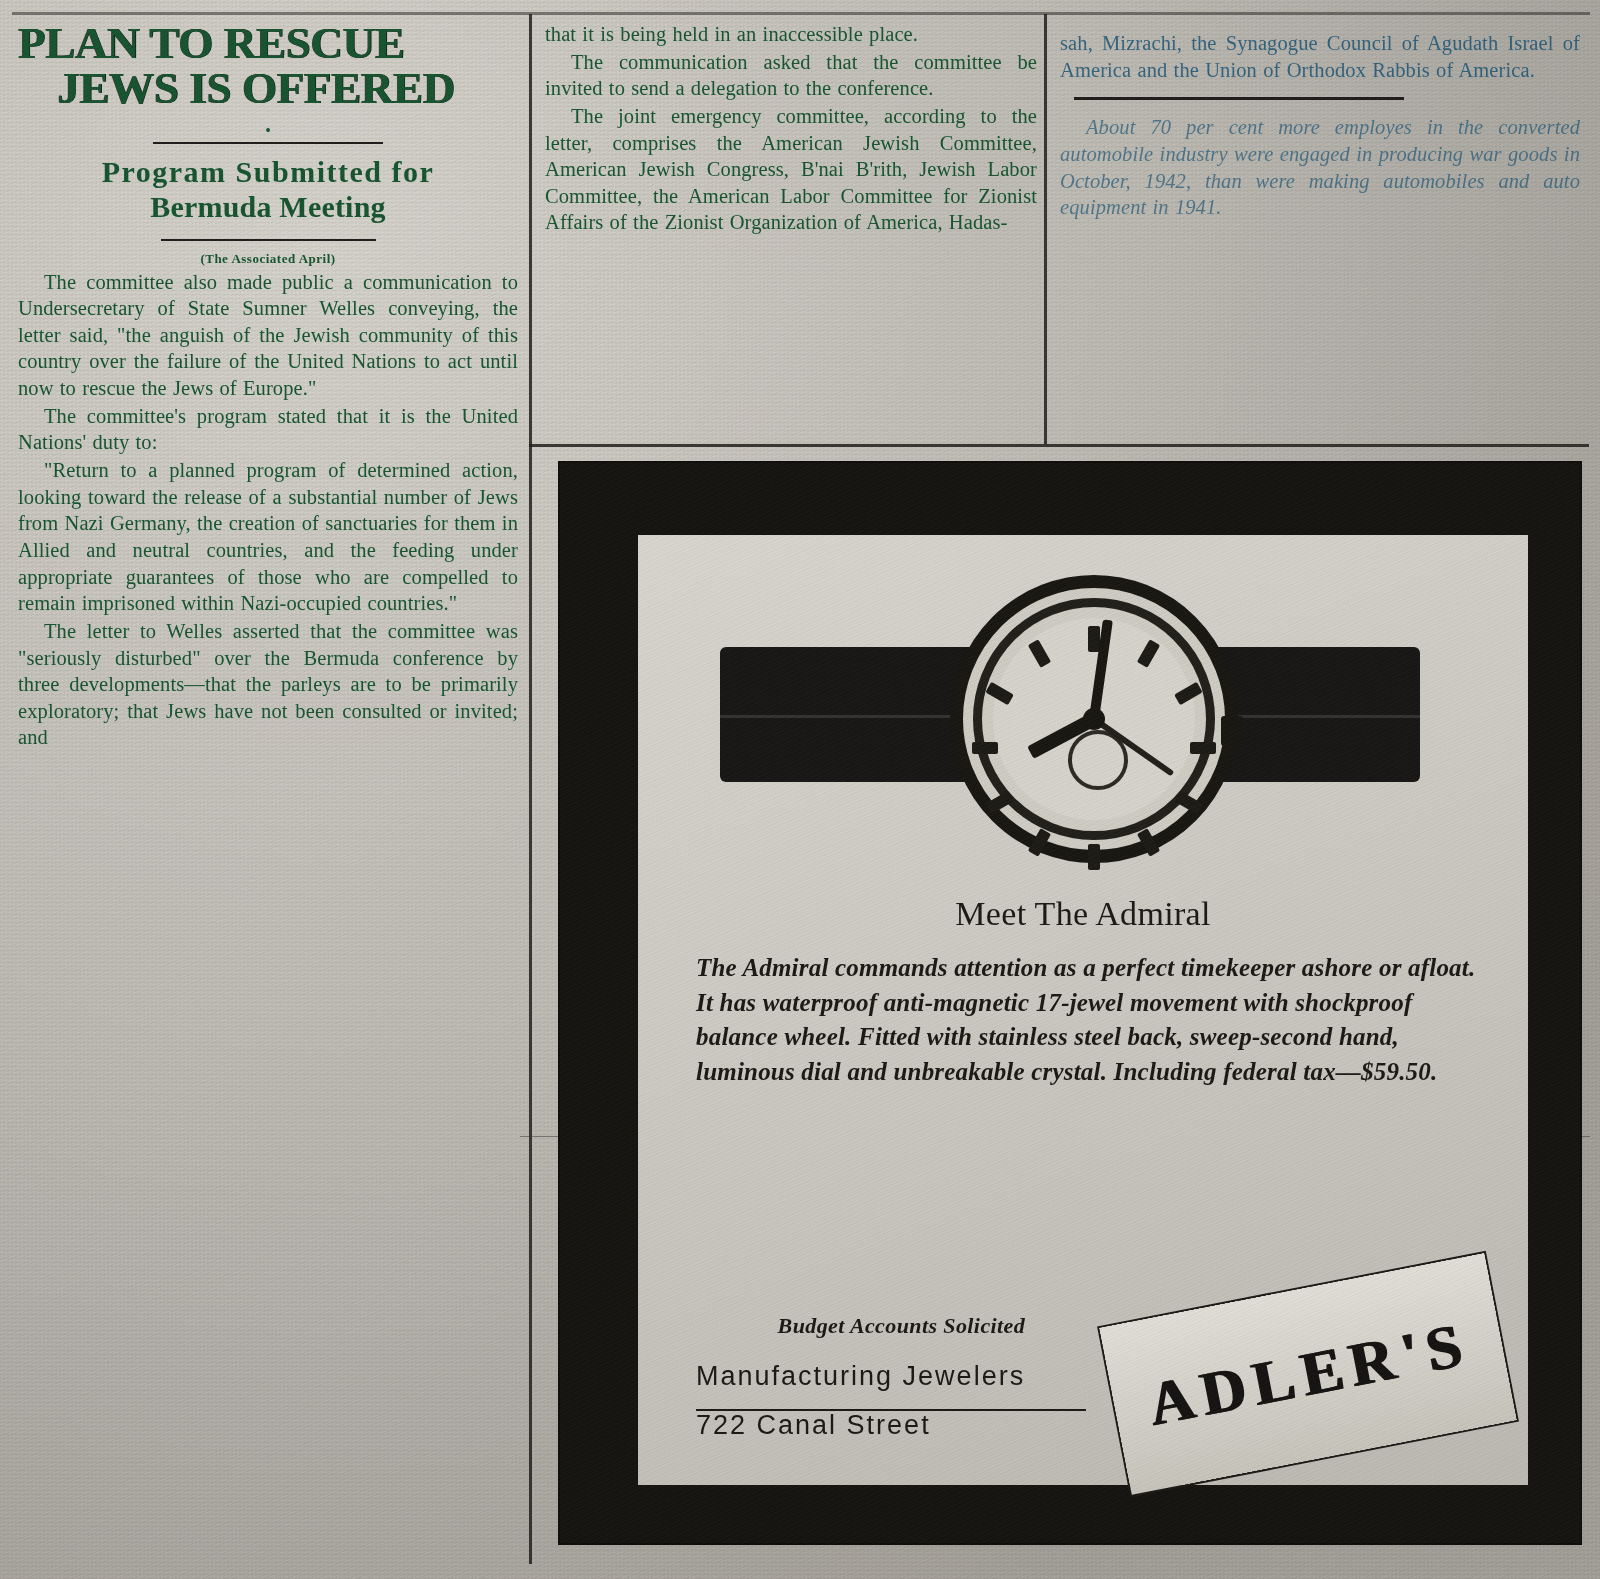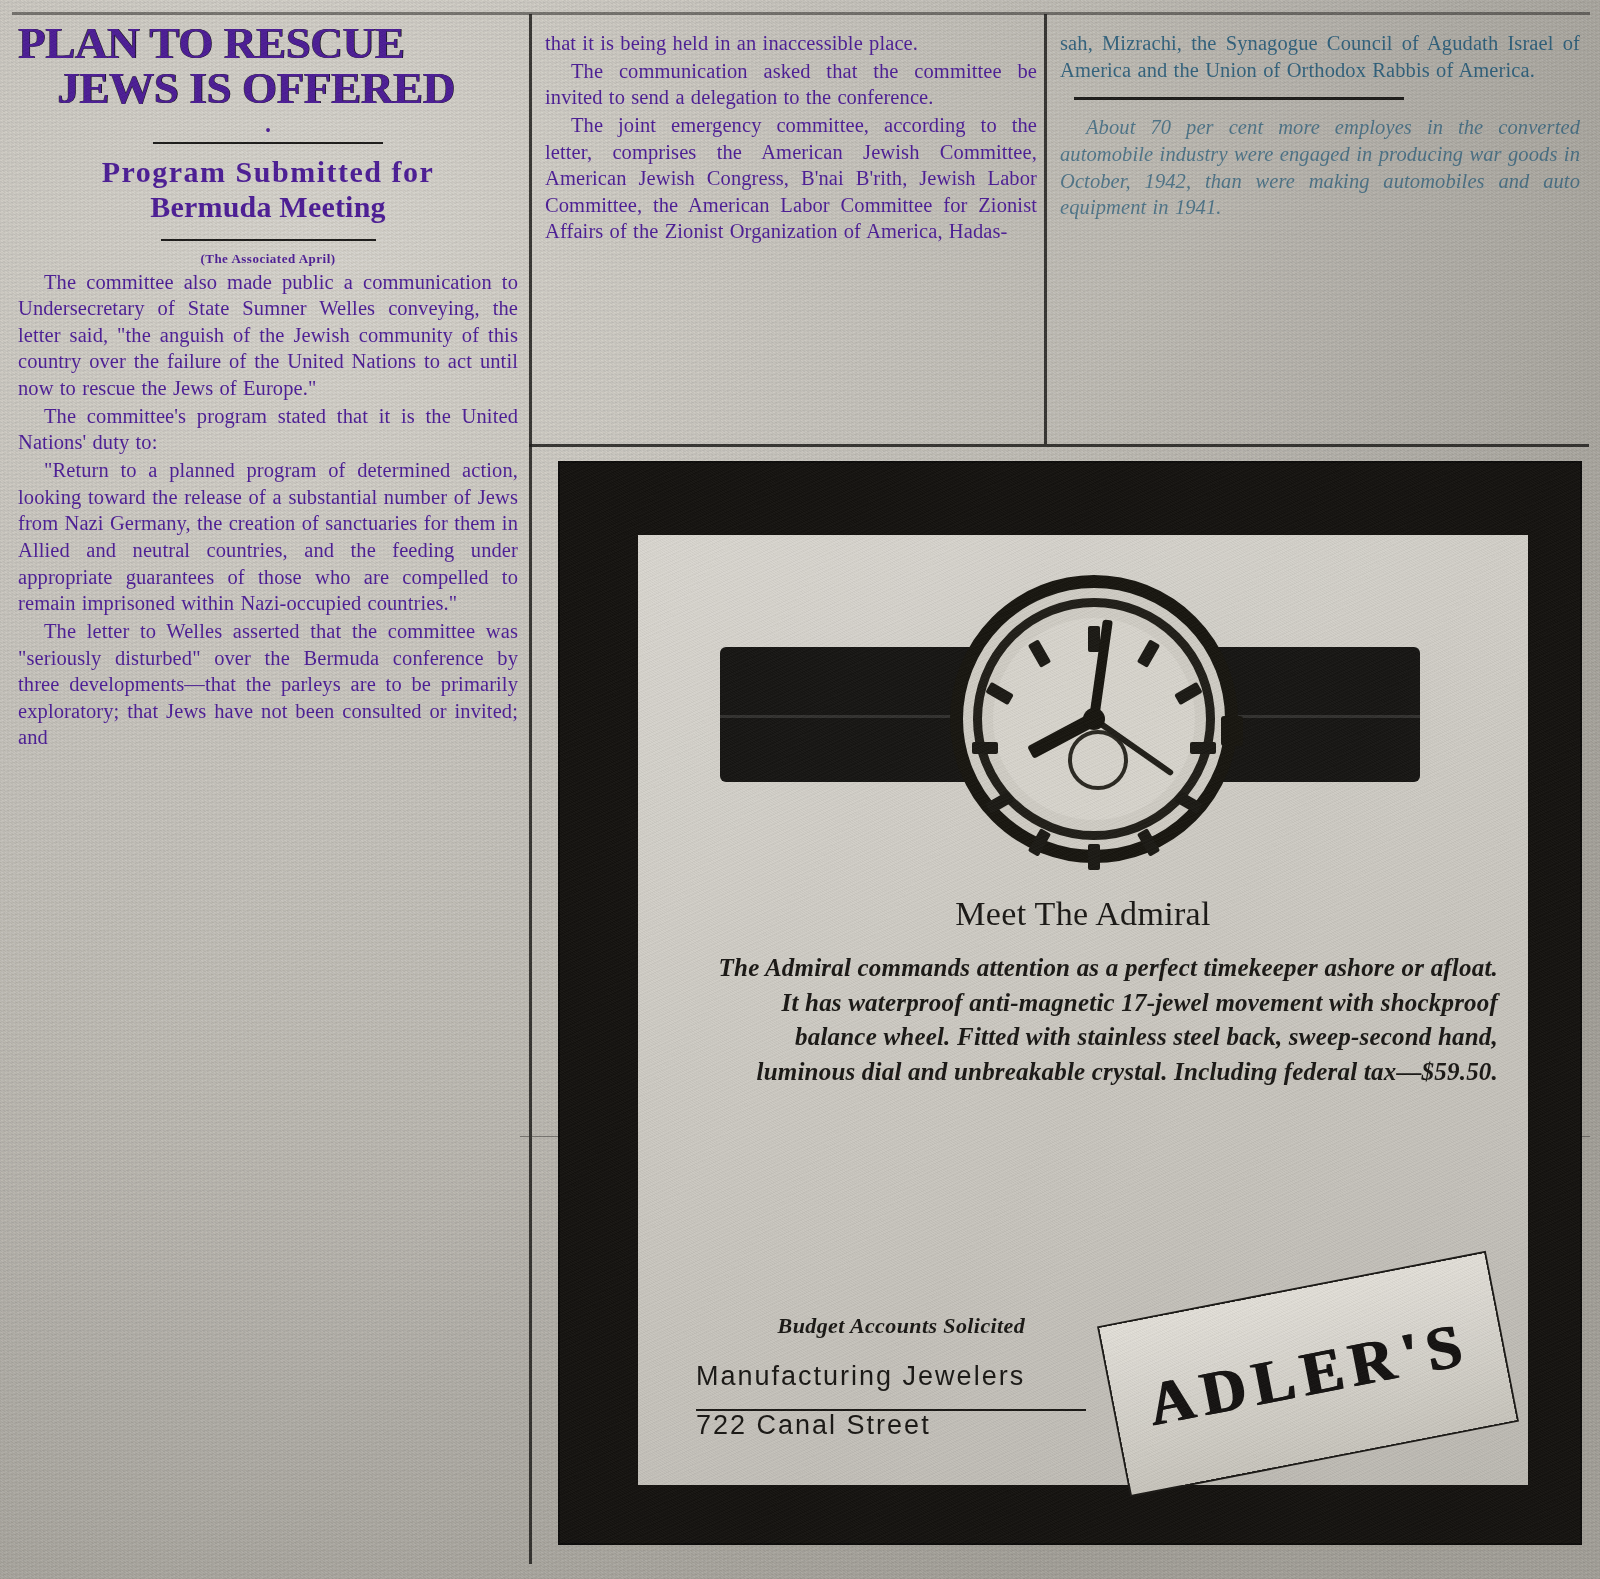--- a/index.html
+++ b/index.html
@@ -52,21 +52,21 @@
     background: #1d1c1a;
     opacity: .85;
   }
 
   
   .col1 {
     position: absolute;
     left: 18px;
     top: 22px;
     width: 500px;
-    color: #4c1d95;
+    color: #14532d;
   }
   .headline {
     font-family: "Liberation Serif", serif;
     font-weight: 700;
     font-size: 44px;
     line-height: 1.02;
     letter-spacing: -0.5px;
     margin: 0 0 6px 0;
     text-shadow: 0.6px 0 0 #141312, -0.5px 0 0 rgba(20,19,18,.8);
     transform: scaleX(1.03);
@@ -111,23 +111,23 @@
   .body-col p {
     margin: 0 0 1px 0;
     text-indent: 26px;
   }
   .body-col p.noindent { text-indent: 0; }
 
   
   .col2 {
     position: absolute;
     left: 545px;
-    top: 30px;
+    top: 21px;
     width: 492px;
-    color: #4c1d95;
+    color: #14532d;
   }
   
   .col3 {
     position: absolute;
     left: 1060px;
     top: 30px;
     width: 520px;
     color: #0c4a6e;
     overflow: hidden;
   }
@@ -261,21 +261,20 @@
     font-family: "Liberation Serif", serif;
   }
   .ad-copy {
     font-style: italic;
     font-weight: 700;
     font-size: 25px;
     line-height: 1.38;
     color: #191714;
     margin: 0 30px 0 58px;
     letter-spacing: .2px;
-    text-align: right;
   }
   .ad-foot {
     position: absolute;
     left: 58px;
     bottom: 26px;
     color: #191714;
   }
   .ad-budget {
     font-style: italic;
     font-weight: 700;

